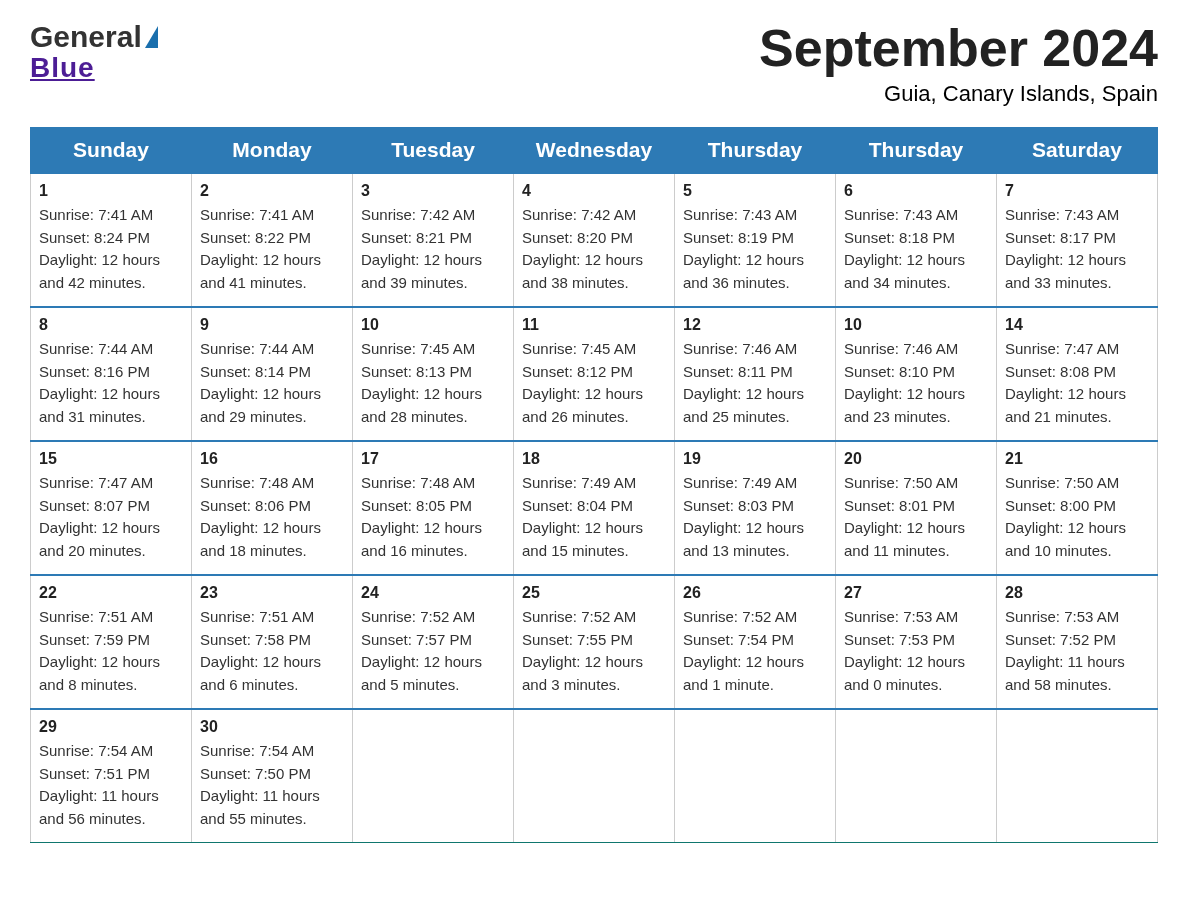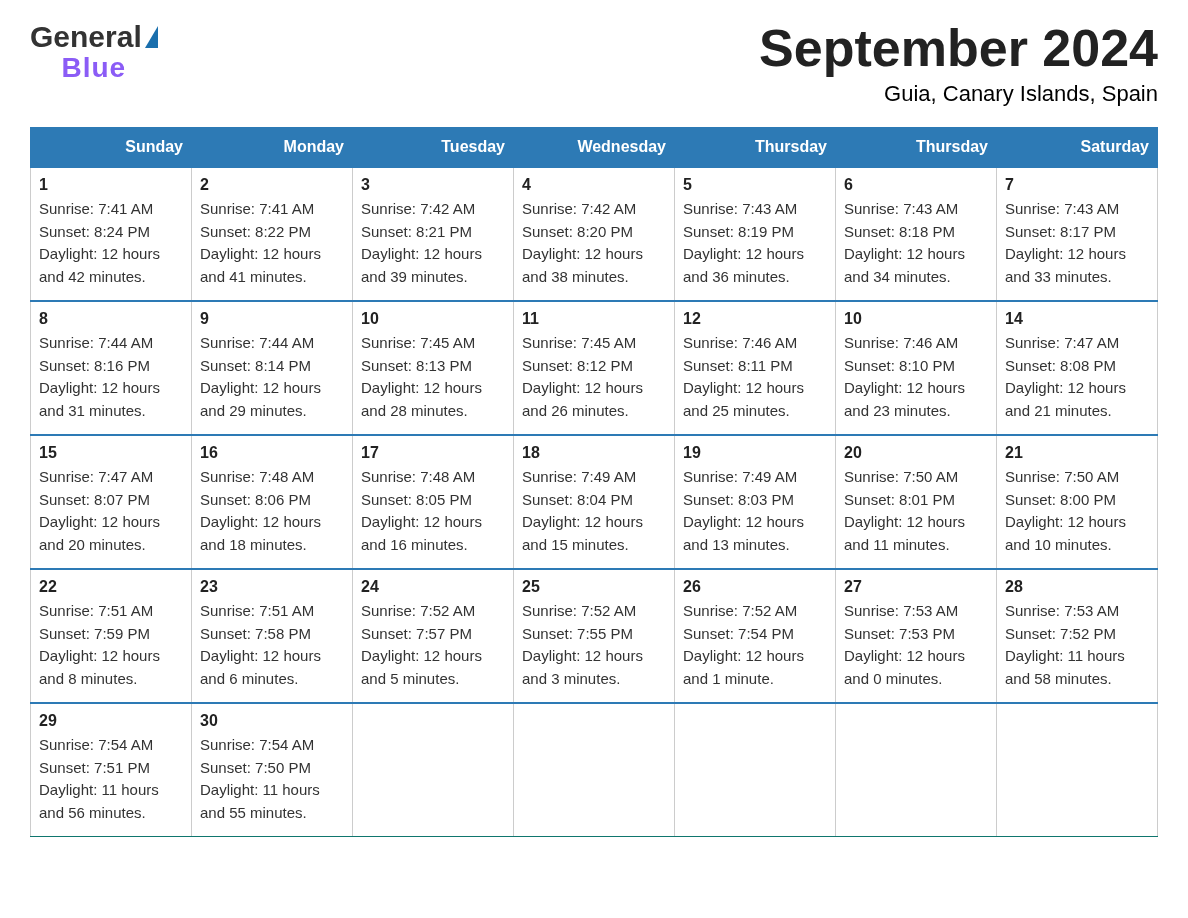--- a/index.html
+++ b/index.html
@@ -12,21 +12,21 @@
     }
     .header {
       display: flex;
       justify-content: space-between;
       align-items: flex-start;
       margin-bottom: 20px;
     }
     .logo {
       display: flex;
       flex-direction: column;
-      align-items: center;
+      align-items: flex-start;
     }
     .title-section {
       text-align: right;
     }
     .month-title {
       font-size: 52px;
       font-weight: bold;
       color: #222;
       line-height: 1.1;
     }
@@ -36,24 +36,24 @@
       margin-top: 4px;
     }
     .calendar {
       width: 100%;
       border-collapse: collapse;
       margin-top: 10px;
     }
     .calendar th {
       background: #2d7ab5;
       color: #fff;
-      font-size: 16px;
+      font-size: 21px;
       font-weight: bold;
       padding: 10px 8px;
-      text-align: right;
+      text-align: center;
       border: 1px solid #2d7ab5;
     }
     .calendar td {
       vertical-align: top;
       padding: 8px 8px 12px 8px;
       border: 1px solid #ccc;
       border-top: 2px solid #2d7ab5;
       width: calc(100% / 7);
       font-size: 13px;
       color: #333;
@@ -82,21 +82,21 @@
   </style>
 </head>
 <body>
 
 <div class="header">
   <div class="logo">
     <div style="display:flex; align-items:center;">
       <span style="font-size:30px; font-weight:bold; color:#333;">General</span>
       <span style="display:inline-block; width:0; height:0; border-left:13px solid transparent; border-bottom:22px solid #1a6fad; margin-left:3px; margin-bottom:1px;"></span>
     </div>
-    <div style="font-size:28px; font-weight:bold; color:#8b5cf6; margin-top:-2px; letter-spacing:1px;">Blue</div>
+    <div style="font-size:28px; font-weight:bold; color:#4c1d95; margin-top:-2px; letter-spacing:1px;text-decoration:underline;">Blue</div>
   </div>
   <div class="title-section">
     <div class="month-title">September 2024</div>
     <div class="location">Guia, Canary Islands, Spain</div>
   </div>
 </div>
 
 <table class="calendar">
   <thead>
     <tr>

